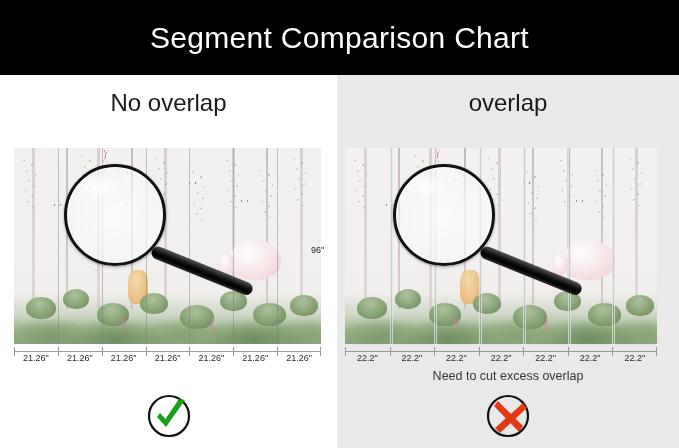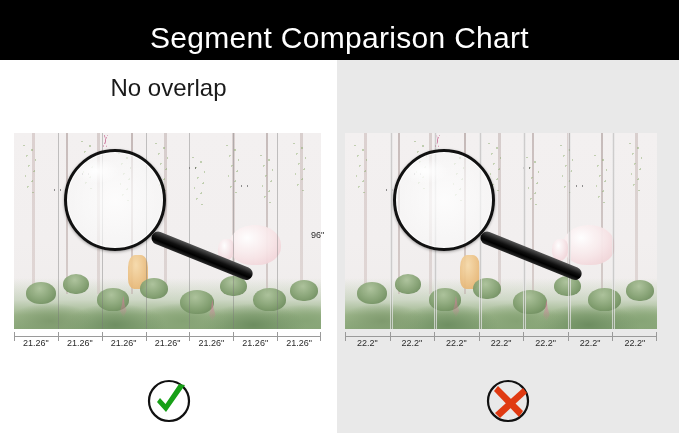--- a/index.html
+++ b/index.html
@@ -16,21 +16,21 @@
     background:#000000;
     display:flex;align-items:center;justify-content:center;
   }
   .title{
     color:#ffffff;font-size:30px;letter-spacing:.3px;
     font-family:"Liberation Sans", sans-serif;font-weight:400;
     white-space:nowrap;
   }
 
   
-  .panels{position:absolute;left:0;top:60px;width:679px;height:373px;display:flex;}
+  .panels{position:absolute;left:0;top:75px;width:679px;height:373px;display:flex;}
   .panel{position:relative;height:373px;box-sizing:border-box;}
   .panel-left{width:337px;background:#ffffff;}
   .panel-right{width:342px;background:#e9e9e9;}
 
   .panel-head{
     position:absolute;top:14px;left:0;width:100%;
     text-align:center;font-size:24px;color:#1a1a1a;font-weight:400;
   }
 
   
@@ -245,20 +245,21 @@
 
       <div class="verdict">
         <svg width="46" height="46" viewBox="0 0 46 46">
           <circle cx="23" cy="23" r="20" fill="none" stroke="#111111" stroke-width="2.2"></circle>
           <path d="M11 24 L20 34 L39 7 L33 6 L19.5 26 L14 20 Z" fill="#17a017"></path>
         </svg>
       </div>
     </div>
 
     <div class="panel panel-right">
+      <div class="panel-head">overlap</div>
 
       <div class="figure figure-right">
         <div class="mural">
           <div class="trunk b" style="left:6%;background:linear-gradient(to bottom,#bfaaa8,#cbb9b6);"></div>
           <div class="trunk" style="left:17%;background:linear-gradient(to bottom,#a4918f,#c0b0ad);"></div>
           <div class="trunk b" style="left:27%;background:linear-gradient(to bottom,#b7a5a2,#cabab7);"></div>
           <div class="trunk" style="left:38%;background:linear-gradient(to bottom,#9f8c8a,#bfaeab);"></div>
           <div class="trunk b" style="left:49%;background:linear-gradient(to bottom,#b3a19f,#c7b7b4);"></div>
           <div class="trunk" style="left:60%;background:linear-gradient(to bottom,#a89694,#c3b3b0);"></div>
           <div class="trunk b" style="left:71%;background:linear-gradient(to bottom,#bca9a7,#cdbdba);"></div>
@@ -312,20 +313,21 @@
         <div class="tickline"></div>
         <div class="dim">22.2"</div>
         <div class="dim">22.2"</div>
         <div class="dim">22.2"</div>
         <div class="dim">22.2"</div>
         <div class="dim">22.2"</div>
         <div class="dim">22.2"</div>
         <div class="dim">22.2"</div>
       </div>
 
+      <div class="caption">Need to cut excess overlap</div>
 
       <div class="verdict">
         <svg width="46" height="46" viewBox="0 0 46 46">
           <circle cx="23" cy="23" r="20" fill="none" stroke="#111111" stroke-width="2.2"></circle>
           <path d="M9 13 L13 8 L38 33 L34 39 Z" fill="#e03a12"></path>
           <path d="M38 10 L42 15 L15 40 L10 35 Z" fill="#e03a12"></path>
         </svg>
       </div>
     </div>
 

